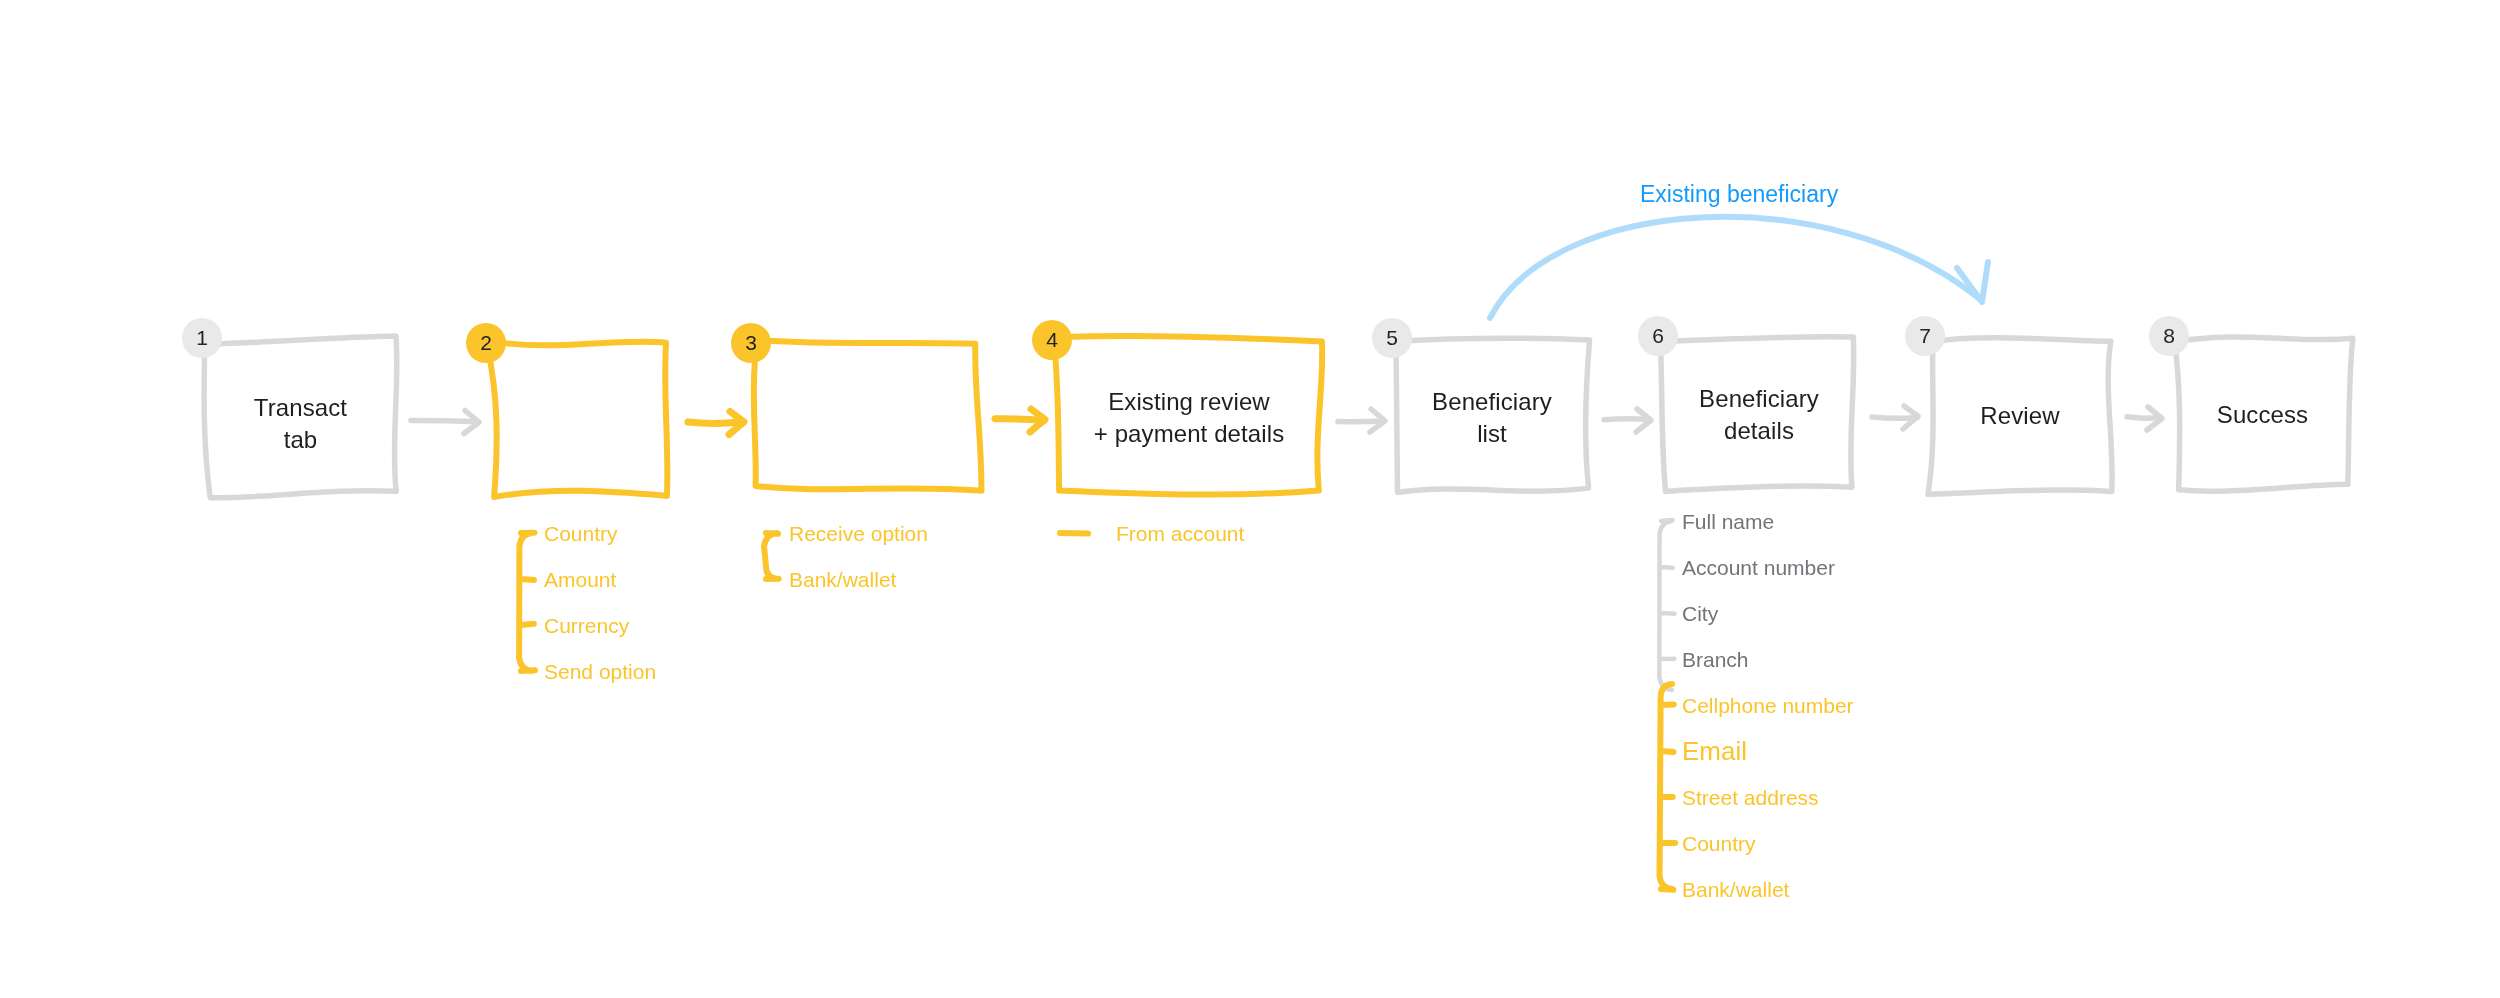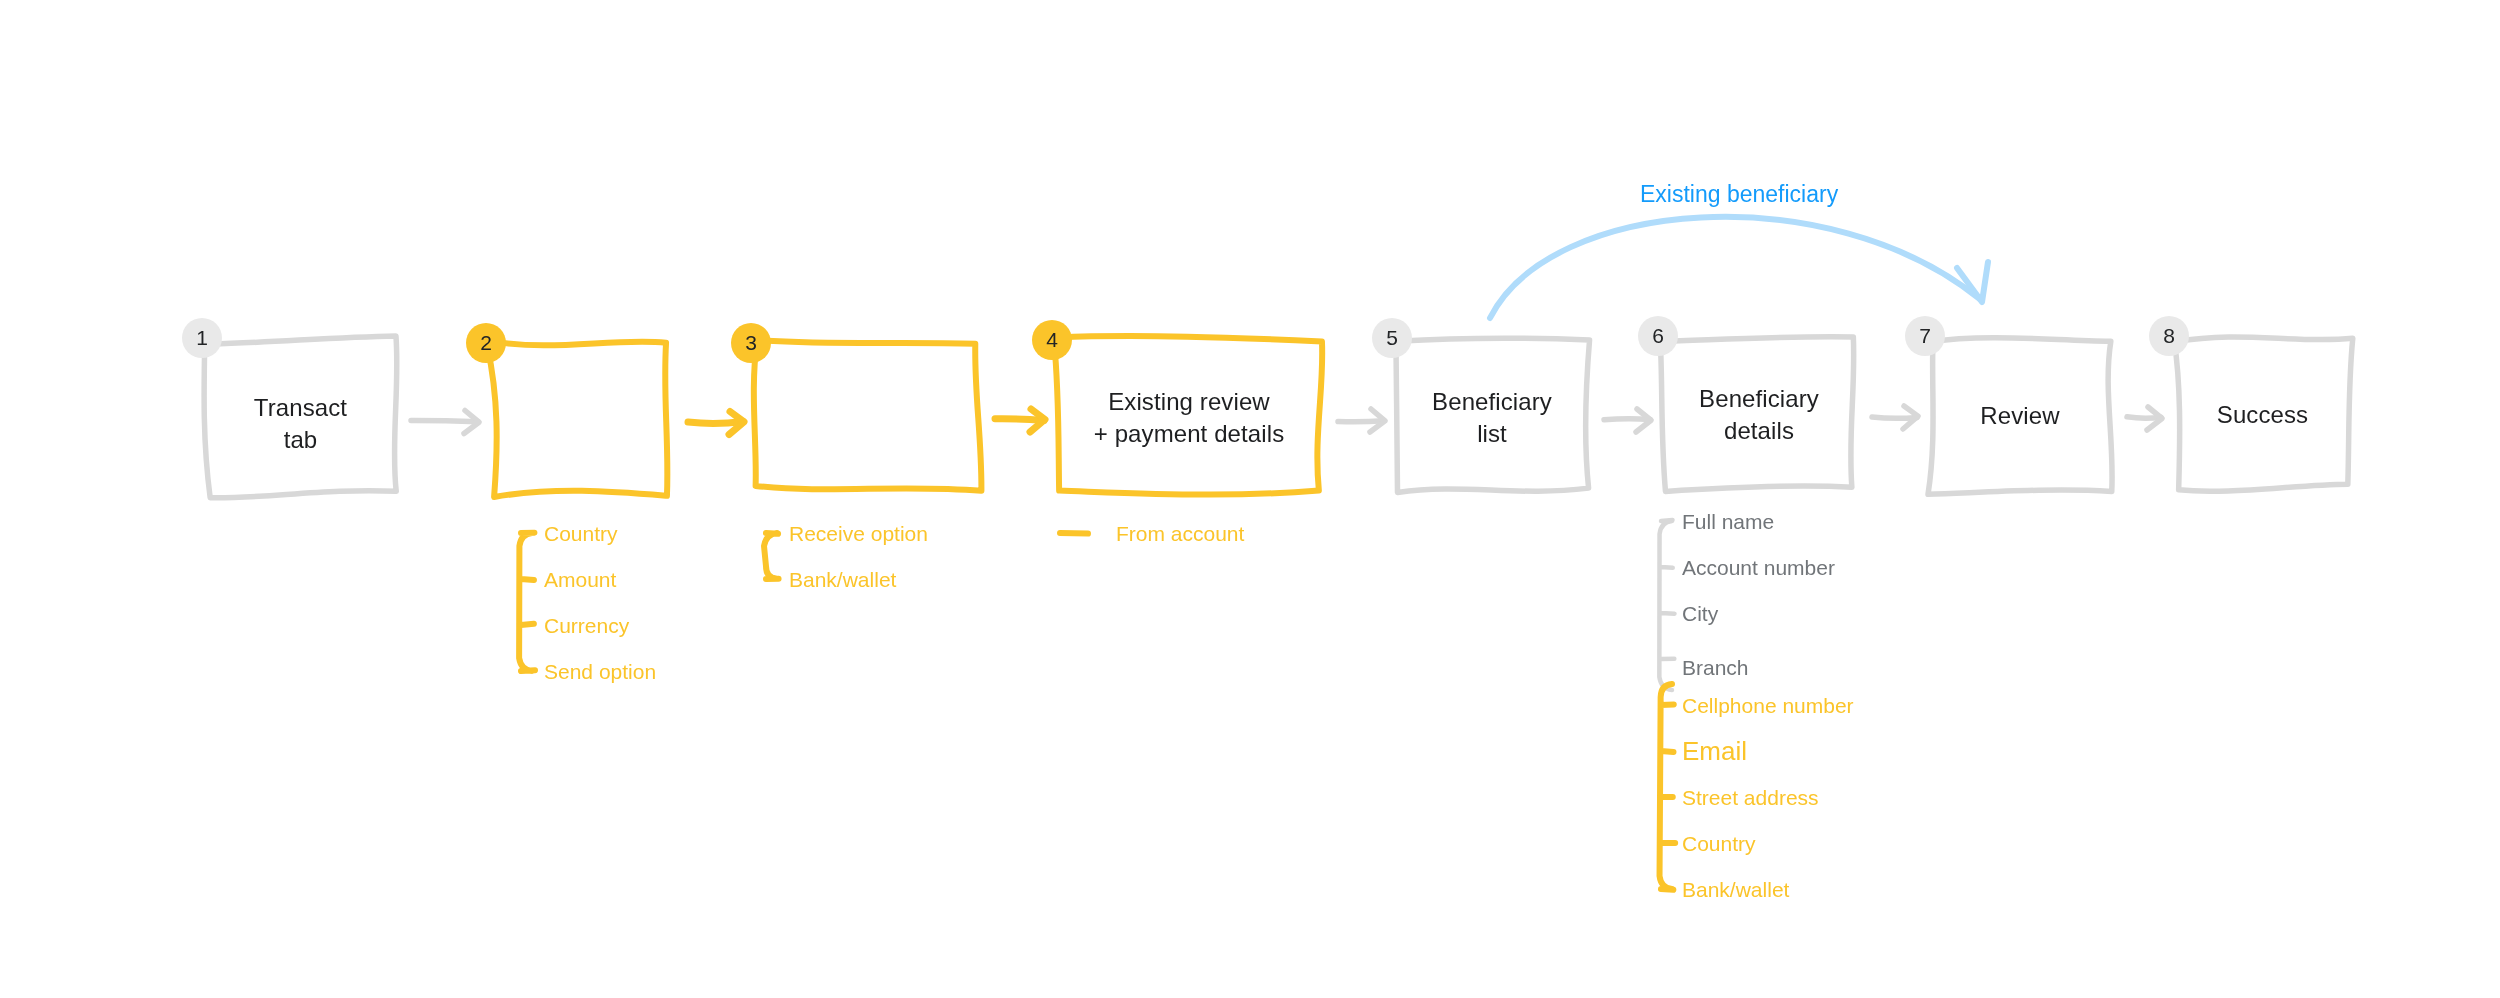--- a/index.html
+++ b/index.html
@@ -196,21 +196,21 @@
       </div>
       <div class="sublist sub-yellow" style="left: 1100px; top: 520px;">
         <div class="row">
           <div class="row-text">From account</div>
         </div>
       </div>
       <div style="position: absolute; left: 1682px; top: 508px;">
         <div style="position: absolute; left: 0px; top: 0px; font-size: 21px; line-height: 27px; white-space: nowrap; color: rgb(113, 117, 121);">Full name</div>
         <div style="position: absolute; left: 0px; top: 46px; font-size: 21px; line-height: 27px; white-space: nowrap; color: rgb(113, 117, 121);">Account number</div>
         <div style="position: absolute; left: 0px; top: 92px; font-size: 21px; line-height: 27px; white-space: nowrap; color: rgb(113, 117, 121); text-align: right;">City</div>
-        <div style="position: absolute; left: 0px; top: 138px; font-size: 21px; line-height: 27px; white-space: nowrap; color: rgb(113, 117, 121); margin-top: 8px;">Branch</div>
+        <div style="position: absolute; left: 0px; top: 138px; font-size: 21px; line-height: 27px; white-space: nowrap; color: rgb(113, 117, 121);">Branch</div>
         <div style="position: absolute; left: 0px; top: 184px; font-size: 21px; line-height: 27px; white-space: nowrap; color: rgb(251, 196, 42);">Cellphone number</div>
         <div style="position: absolute; left: 0px; top: 230px; font-size: 26px; line-height: 27px; white-space: nowrap; color: rgb(251, 196, 42);">Email</div>
         <div style="position: absolute; left: 0px; top: 276px; font-size: 21px; line-height: 27px; white-space: nowrap; color: rgb(251, 196, 42);">Street address</div>
         <div style="position: absolute; left: 0px; top: 322px; font-size: 21px; line-height: 27px; white-space: nowrap; color: rgb(251, 196, 42);">Country</div>
         <div style="position: absolute; left: 0px; top: 368px; font-size: 21px; line-height: 27px; white-space: nowrap; color: rgb(251, 196, 42);">Bank/wallet</div>
       </div>
     </div>
 
 </div>
 

